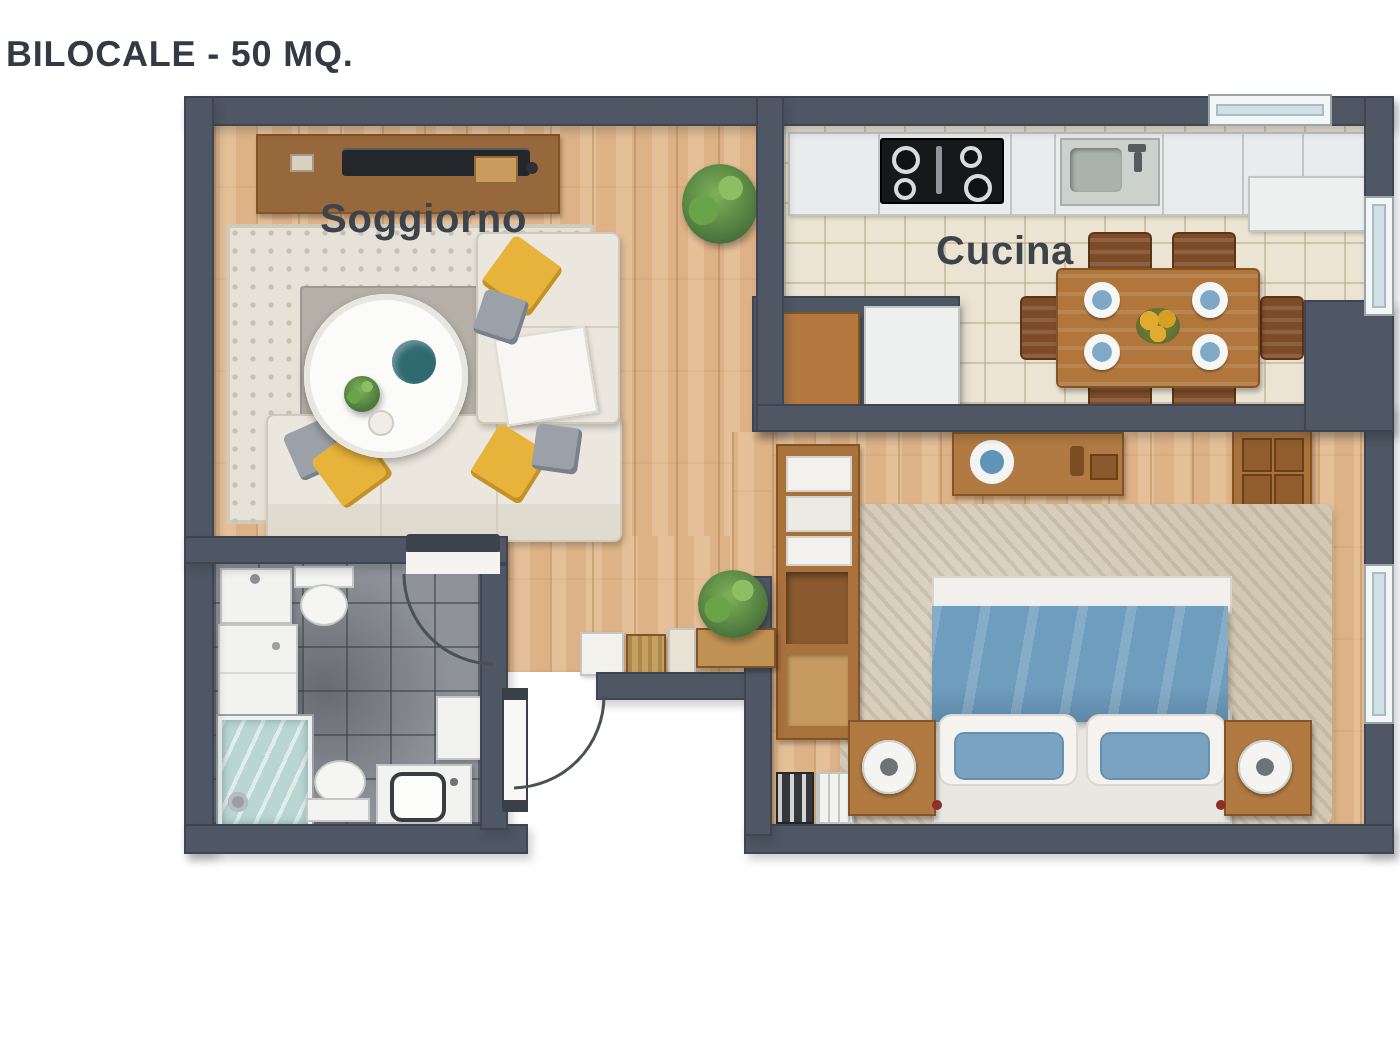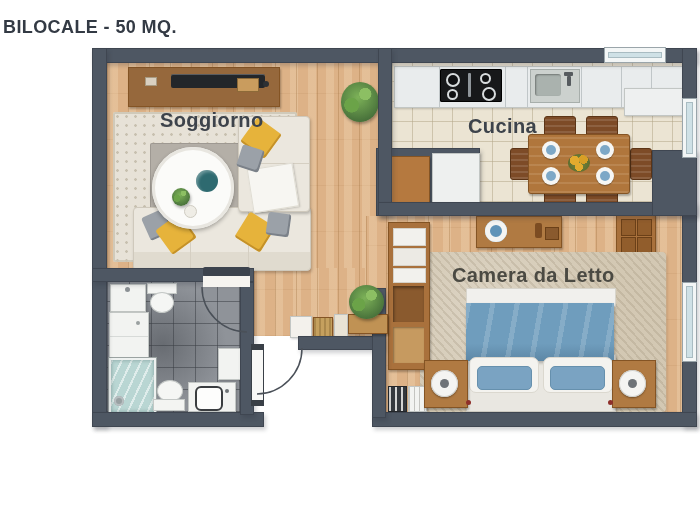--- a/index.html
+++ b/index.html
@@ -111,21 +111,21 @@
   <div class="pillow pg" style="left:145px;top:212px;width:25px;height:25px;transform:rotate(-24deg);"></div>
   <div class="pillow py" style="left:161px;top:219px;width:30px;height:30px;transform:rotate(-36deg);"></div>
   <div class="pillow py" style="left:240px;top:217px;width:30px;height:30px;transform:rotate(32deg);"></div>
   <div class="pillow pg" style="left:267px;top:213px;width:23px;height:23px;transform:rotate(8deg);"></div>
 
   <div class="abs" style="left:152px;top:147px;width:82px;height:82px;border-radius:50%;background:#fbfbf9;box-shadow:0 2px 4px rgba(0,0,0,.3), inset 0 0 0 3px #e8e6e0;"></div>
   <div class="abs" style="left:196px;top:170px;width:22px;height:22px;border-radius:50%;background:#2e6a70;box-shadow:inset 2px 2px 3px rgba(255,255,255,.3);"></div>
   <div class="plant" style="left:172px;top:188px;width:18px;height:18px;"></div>
   <div class="abs" style="left:184px;top:205px;width:11px;height:11px;border-radius:50%;background:#efede6;border:1px solid #cfccc2;"></div>
 
-  <div class="room-label" style="left:160px;top:109px;font-size:20px;">Soggiorno</div>
+  <div class="room-label" style="left:160px;top:99px;font-size:20px;">Soggiorno</div>
 
   <div class="whitef" style="left:394px;top:66px;width:288px;height:40px;background:#e9eced;">
     <div class="sep" style="left:44px;"></div>
     <div class="sep" style="left:110px;"></div>
     <div class="sep" style="left:132px;"></div>
     <div class="sep" style="left:186px;"></div>
     <div class="sep" style="left:226px;"></div>
     <div class="sep" style="left:256px;"></div>
   </div>
   <div class="abs" style="left:440px;top:69px;width:62px;height:33px;background:#17181a;border-radius:2px;box-shadow:inset 0 0 0 1px #000;">
@@ -208,21 +208,20 @@
   <div class="abs" style="left:477px;top:366px;width:53px;height:22px;background:#7aa3c2;border:1px solid #6690ad;border-radius:5px;"></div>
   <div class="abs" style="left:550px;top:366px;width:53px;height:22px;background:#7aa3c2;border:1px solid #6690ad;border-radius:5px;"></div>
 
   <div class="woodf" style="left:424px;top:360px;width:42px;height:46px;"></div>
   <div class="woodf" style="left:612px;top:360px;width:42px;height:46px;"></div>
   <div class="lamp" style="left:431px;top:370px;"></div>
   <div class="lamp" style="left:619px;top:370px;"></div>
   <div class="abs" style="left:466px;top:400px;width:5px;height:5px;border-radius:50%;background:#8e2f2a;"></div>
   <div class="abs" style="left:608px;top:400px;width:5px;height:5px;border-radius:50%;background:#8e2f2a;"></div>
 
-  <div class="room-label" style="left:452px;top:264px;font-size:20px;color:#4b4a43;">Camera da Letto</div>
 
   <div class="whitef" style="left:110px;top:284px;width:34px;height:26px;">
     <div class="abs" style="left:14px;top:2px;width:5px;height:5px;border-radius:50%;background:#8b9094;"></div>
   </div>
   <div class="abs" style="left:147px;top:283px;width:28px;height:9px;background:#f3f4f2;border:1px solid #c4c8c6;"></div>
   <div class="abs" style="left:150px;top:292px;width:22px;height:19px;background:#f5f6f4;border:1px solid #c4c8c6;border-radius:50%;"></div>
   <div class="whitef" style="left:109px;top:312px;width:38px;height:44px;
        background-image:linear-gradient(0deg, rgba(0,0,0,0) 20px, #d7dad8 20px, #d7dad8 21px, rgba(0,0,0,0) 21px);">
     <div class="abs" style="left:26px;top:8px;width:4px;height:4px;border-radius:50%;background:#9aa0a0;"></div>
   </div>

